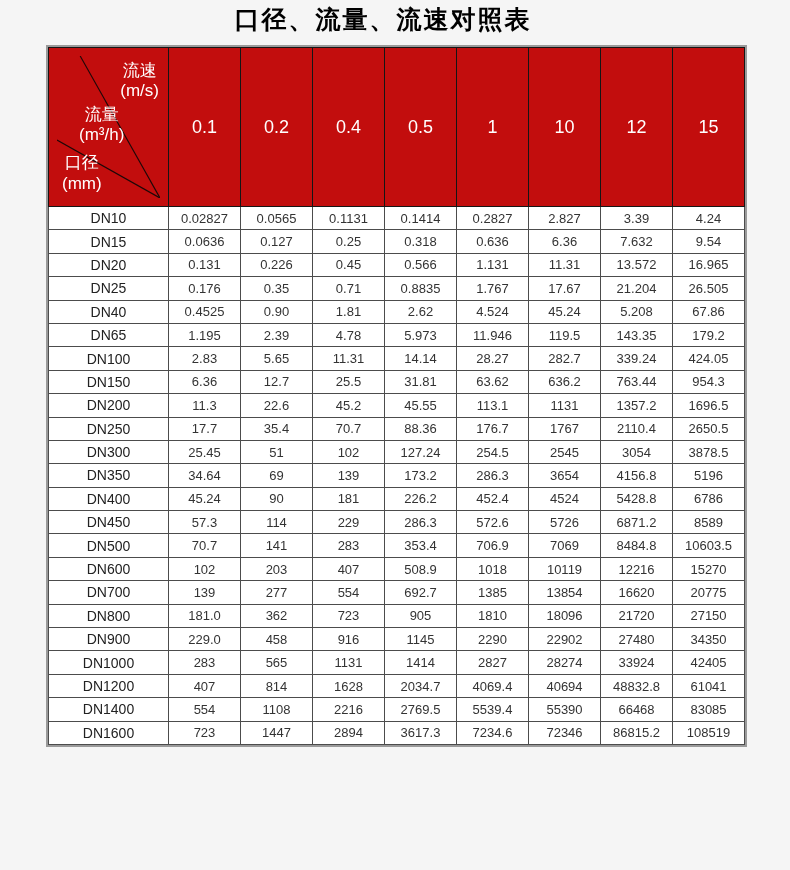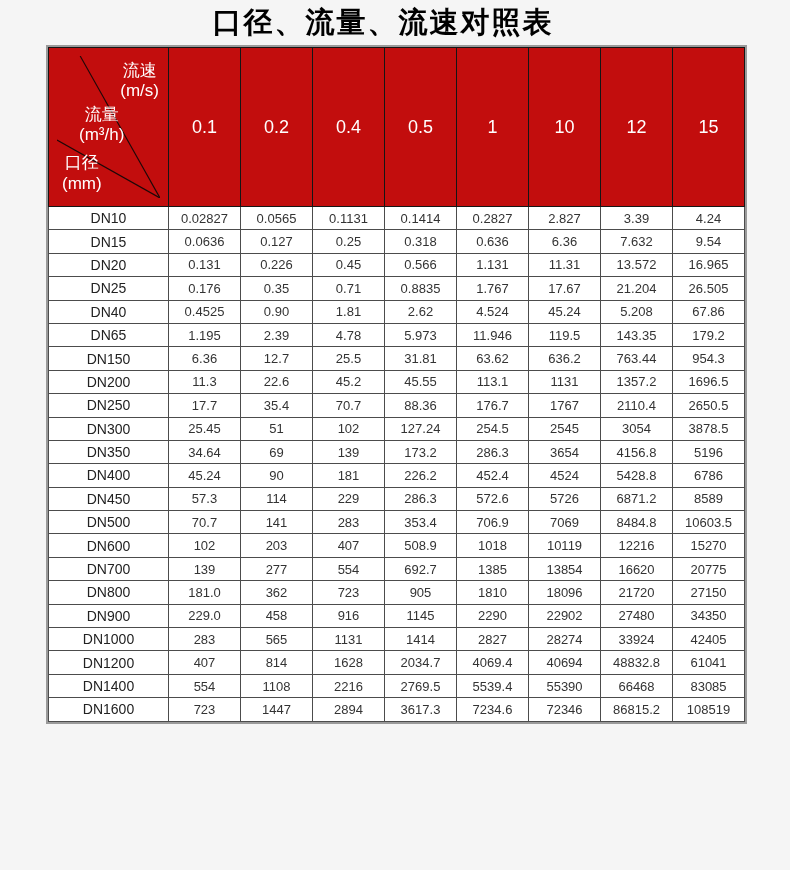--- a/index.html
+++ b/index.html
@@ -6,21 +6,21 @@
   body{
     width:790px;height:870px;
     background:#f5f5f5;
     font-family:"Liberation Sans","DejaVu Sans",sans-serif;
     position:relative;
     overflow:hidden;
   }
   .page-title{
     position:absolute;top:3px;left:0;width:766px;
     text-align:center;
-    font-size:29px;font-weight:700;color:#000;
+    font-size:25px;font-weight:700;color:#000;
     letter-spacing:2px;
   }
   .table-wrap{
     position:absolute;left:46px;top:45px;
     border:2px solid #9a9a9a;
     background:#fff;
   }
   table{
     border-collapse:collapse;
     table-layout:fixed;
@@ -168,20 +168,31 @@
           <td>1.195</td>
           <td>2.39</td>
           <td>4.78</td>
           <td>5.973</td>
           <td>11.946</td>
           <td>119.5</td>
           <td>143.35</td>
           <td>179.2</td>
         </tr>
         <tr>
+          <td class="dn-cell">DN100</td>
+          <td>2.83</td>
+          <td>5.65</td>
+          <td>11.31</td>
+          <td>14.14</td>
+          <td>28.27</td>
+          <td>282.7</td>
+          <td>339.24</td>
+          <td>424.05</td>
+        </tr>
+        <tr>
           <td class="dn-cell">DN150</td>
           <td>6.36</td>
           <td>12.7</td>
           <td>25.5</td>
           <td>31.81</td>
           <td>63.62</td>
           <td>636.2</td>
           <td>763.44</td>
           <td>954.3</td>
         </tr>

